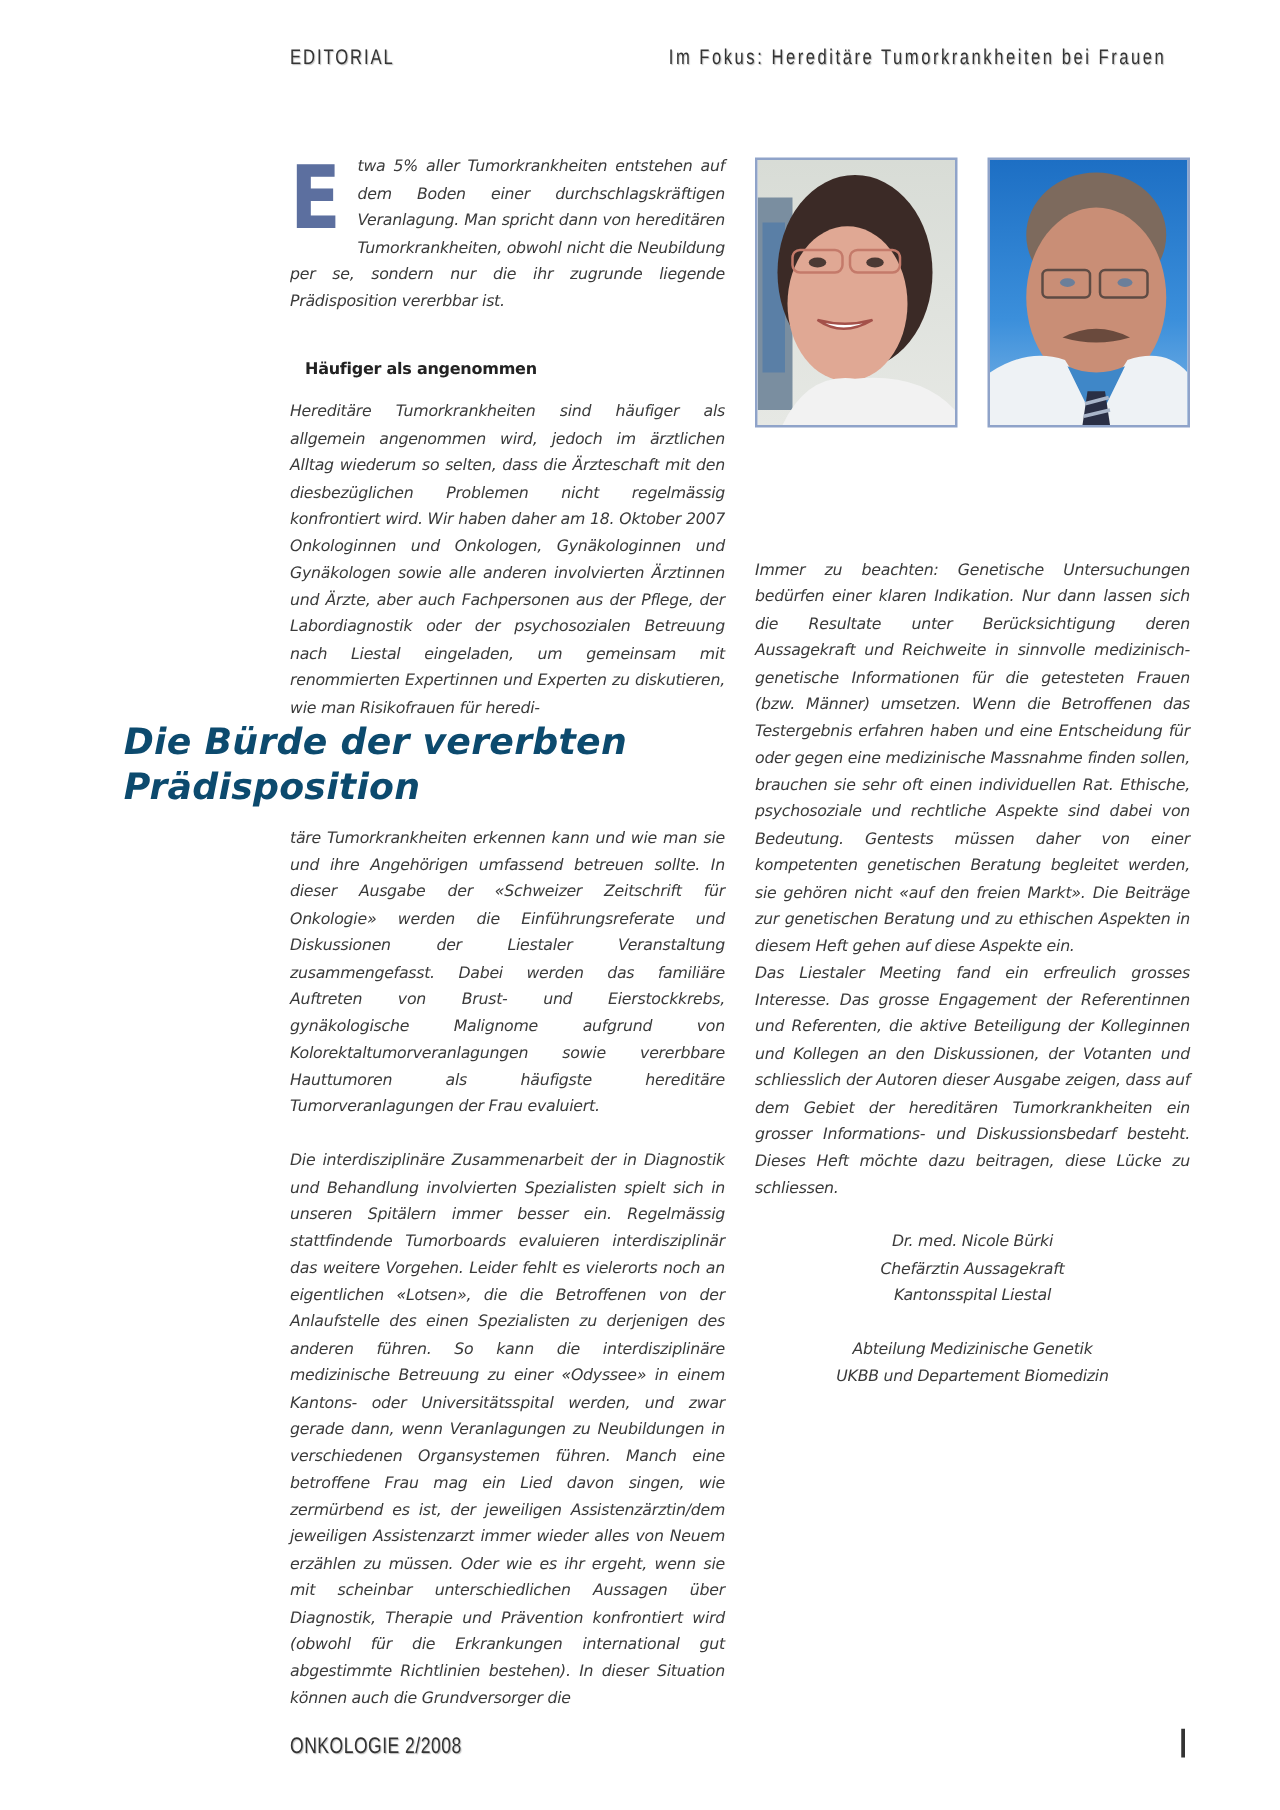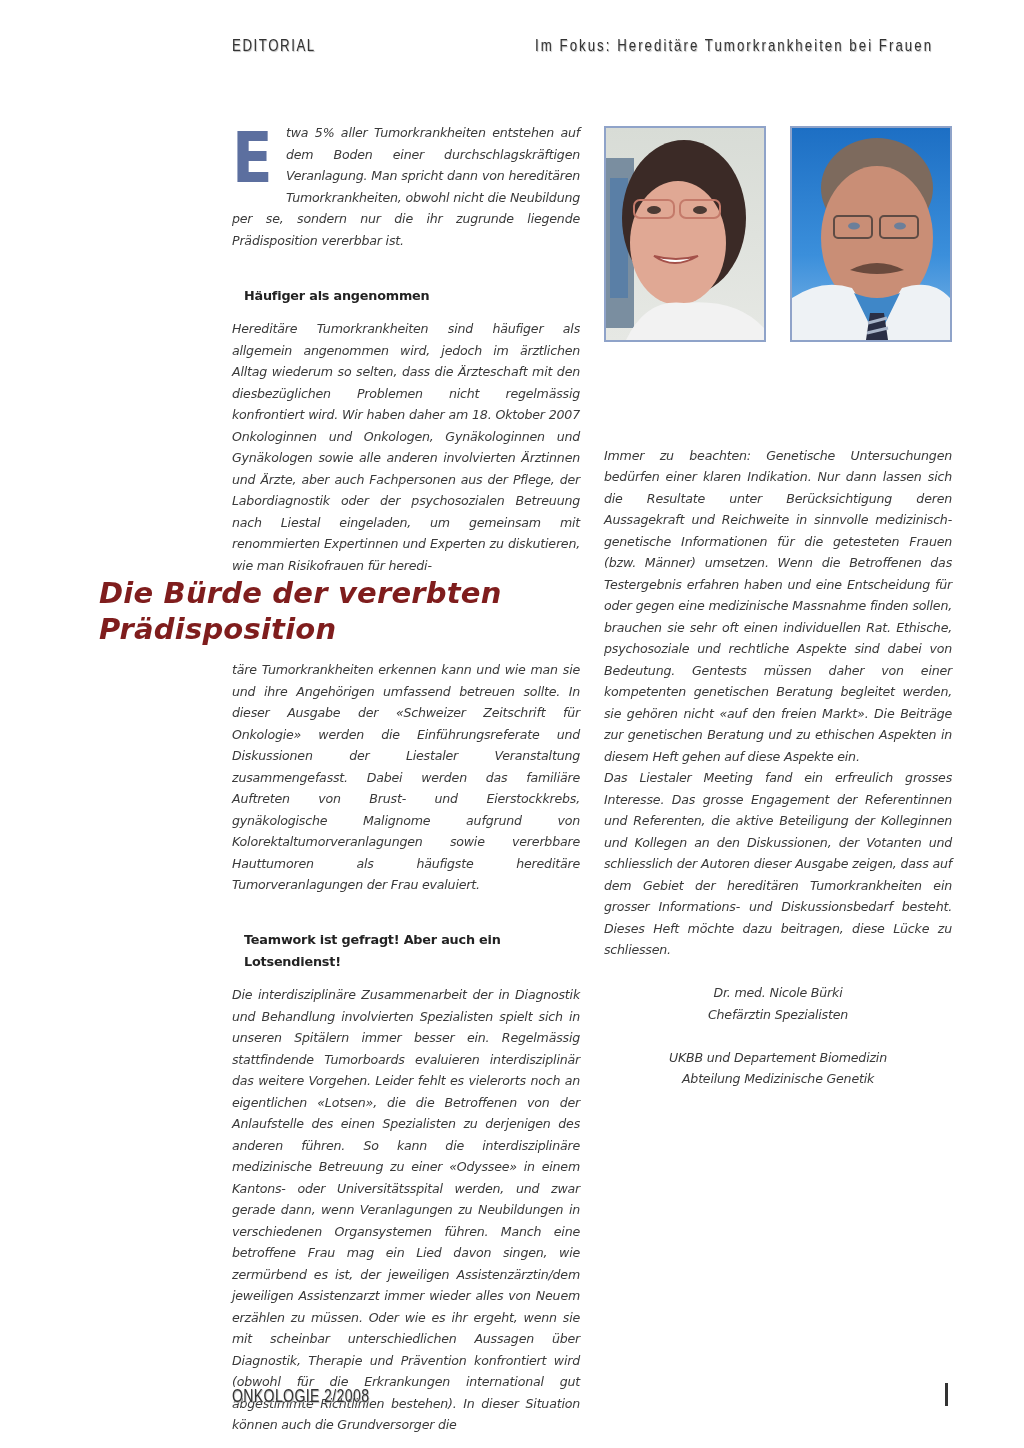--- a/index.html
+++ b/index.html
@@ -21,21 +21,21 @@
   .col2 { left: 604px; top: 423px; width: 348px; }
   .drop {
     float: left; font-family: "DejaVu Sans", sans-serif; font-size: 70px; line-height: 58px;
     color: #5c6f9f; font-weight: bold; font-style: normal; margin: 7px 10px 0 0; height: 58px;
     transform: scaleX(0.85); transform-origin: left top; width: 44px;
   }
   .gap { height: 21.5px; }
   .title {
     position: absolute; left: 99px; top: 556px; width: 470px;
     font-family: "DejaVu Sans", sans-serif; font-style: italic; font-weight: bold;
-    font-size: 29px; line-height: 36px; color: #7f1d1d; letter-spacing: 0.2px;
+    font-size: 29px; line-height: 36px; color: #0c4a6e; letter-spacing: 0.2px;
   }
   .sig p { text-align: center; }
   .photo { position: absolute; border: 2px solid #8fa3c9; overflow: hidden; }
   .photo1 { left: 604px; top: 126px; width: 158px; height: 212px; background: linear-gradient(180deg,#d8dcd6 0%, #e6e8e4 100%); }
   .photo2 { left: 790px; top: 126px; width: 158px; height: 212px; background: linear-gradient(180deg,#1d6fc4 0%, #3b8fdb 60%, #7fb6e6 100%); }
 </style>
 </head>
 <body>
 
 <div class="header-left">EDITORIAL</div>
@@ -49,21 +49,20 @@
 </div>
 
 <h1 class="title">
   <span>Die Bürde der vererbten</span><br>
   <span>Prädisposition</span>
 </h1>
 
 <div class="col col1b">
   <p>täre Tumorkrankheiten erkennen kann und wie man sie und ihre Angehörigen umfassend betreuen sollte. In dieser Ausgabe der «Schweizer Zeitschrift für Onkologie» werden die Einführungsreferate und Diskussionen der Liestaler Veranstaltung zusammengefasst. Dabei werden das familiäre Auftreten von Brust- und Eierstockkrebs, gynäkologische Malignome aufgrund von Kolorektaltumorveranlagungen sowie vererbbare Hauttumoren als häufigste hereditäre Tumorveranlagungen der Frau evaluiert.</p>
   <div class="gap"></div>
-  <h3>Teamwork ist gefragt! Aber auch ein Lotsendienst!</h3>
   <p>Die interdisziplinäre Zusammenarbeit der in Diagnostik und Behandlung involvierten Spezialisten spielt sich in unseren Spitälern immer besser ein. Regelmässig stattfindende Tumorboards evaluieren interdisziplinär das weitere Vorgehen. Leider fehlt es vielerorts noch an eigentlichen «Lotsen», die die Betroffenen von der Anlaufstelle des einen Spezialisten zu derjenigen des anderen führen. So kann die interdisziplinäre medizinische Betreuung zu einer «Odyssee» in einem Kantons- oder Universitätsspital werden, und zwar gerade dann, wenn Veranlagungen zu Neubildungen in verschiedenen Organsystemen führen. Manch eine betroffene Frau mag ein Lied davon singen, wie zermürbend es ist, der jeweiligen Assistenzärztin/dem jeweiligen Assistenzarzt immer wieder alles von Neuem erzählen zu müssen. Oder wie es ihr ergeht, wenn sie mit scheinbar unterschiedlichen Aussagen über Diagnostik, Therapie und Prävention konfrontiert wird (obwohl für die Erkrankungen international gut abgestimmte Richtlinien bestehen). In dieser Situation können auch die Grundversorger die</p>
 </div>
 
 <div class="photo photo1">
   <svg width="158" height="212" viewBox="0 0 158 212">
     <rect x="0" y="30" width="28" height="170" fill="#7a8ea0"></rect>
     <rect x="4" y="50" width="18" height="120" fill="#5a7fa6"></rect>
     <ellipse cx="78" cy="90" rx="62" ry="78" fill="#3b2a26"></ellipse>
     <ellipse cx="72" cy="115" rx="48" ry="62" fill="#e0a894"></ellipse>
     <rect x="28" y="72" width="40" height="18" rx="6" fill="none" stroke="#c47a6a" stroke-width="2"></rect>
@@ -90,23 +89,24 @@
   </svg>
 </div>
 
 <div class="col col2">
   <div class="gap"></div>
   <p>Immer zu beachten: Genetische Untersuchungen bedürfen einer klaren Indikation. Nur dann lassen sich die Resultate unter Berücksichtigung deren Aussagekraft und Reichweite in sinnvolle medizinisch-genetische Informationen für die getesteten Frauen (bzw. Männer) umsetzen. Wenn die Betroffenen das Testergebnis erfahren haben und eine Entscheidung für oder gegen eine medizinische Massnahme finden sollen, brauchen sie sehr oft einen individuellen Rat. Ethische, psychosoziale und rechtliche Aspekte sind dabei von Bedeutung. Gentests müssen daher von einer kompetenten genetischen Beratung begleitet werden, sie gehören nicht «auf den freien Markt». Die Beiträge zur genetischen Beratung und zu ethischen Aspekten in diesem Heft gehen auf diese Aspekte ein.</p>
   <p>Das Liestaler Meeting fand ein erfreulich grosses Interesse. Das grosse Engagement der Referentinnen und Referenten, die aktive Beteiligung der Kolleginnen und Kollegen an den Diskussionen, der Votanten und schliesslich der Autoren dieser Ausgabe zeigen, dass auf dem Gebiet der hereditären Tumorkrankheiten ein grosser Informations- und Diskussionsbedarf besteht. Dieses Heft möchte dazu beitragen, diese Lücke zu schliessen.</p>
   <div class="gap"></div>
   <div class="sig">
     <p>Dr. med. Nicole Bürki</p>
-    <p>Chefärztin Spezialisten</p>
+    <p>Chefärztin Aussagekraft</p>
+    <p>Kantonsspital Liestal</p>
   </div>
   <div class="gap"></div>
   <div class="sig">
+    <p>Abteilung Medizinische Genetik</p>
     <p>UKBB und Departement Biomedizin</p>
-    <p>Abteilung Medizinische Genetik</p>
   </div>
 </div>
 
 <div class="footer-left">ONKOLOGIE 2/2008</div>
 <div class="page-num"></div>
 
 </body></html>

